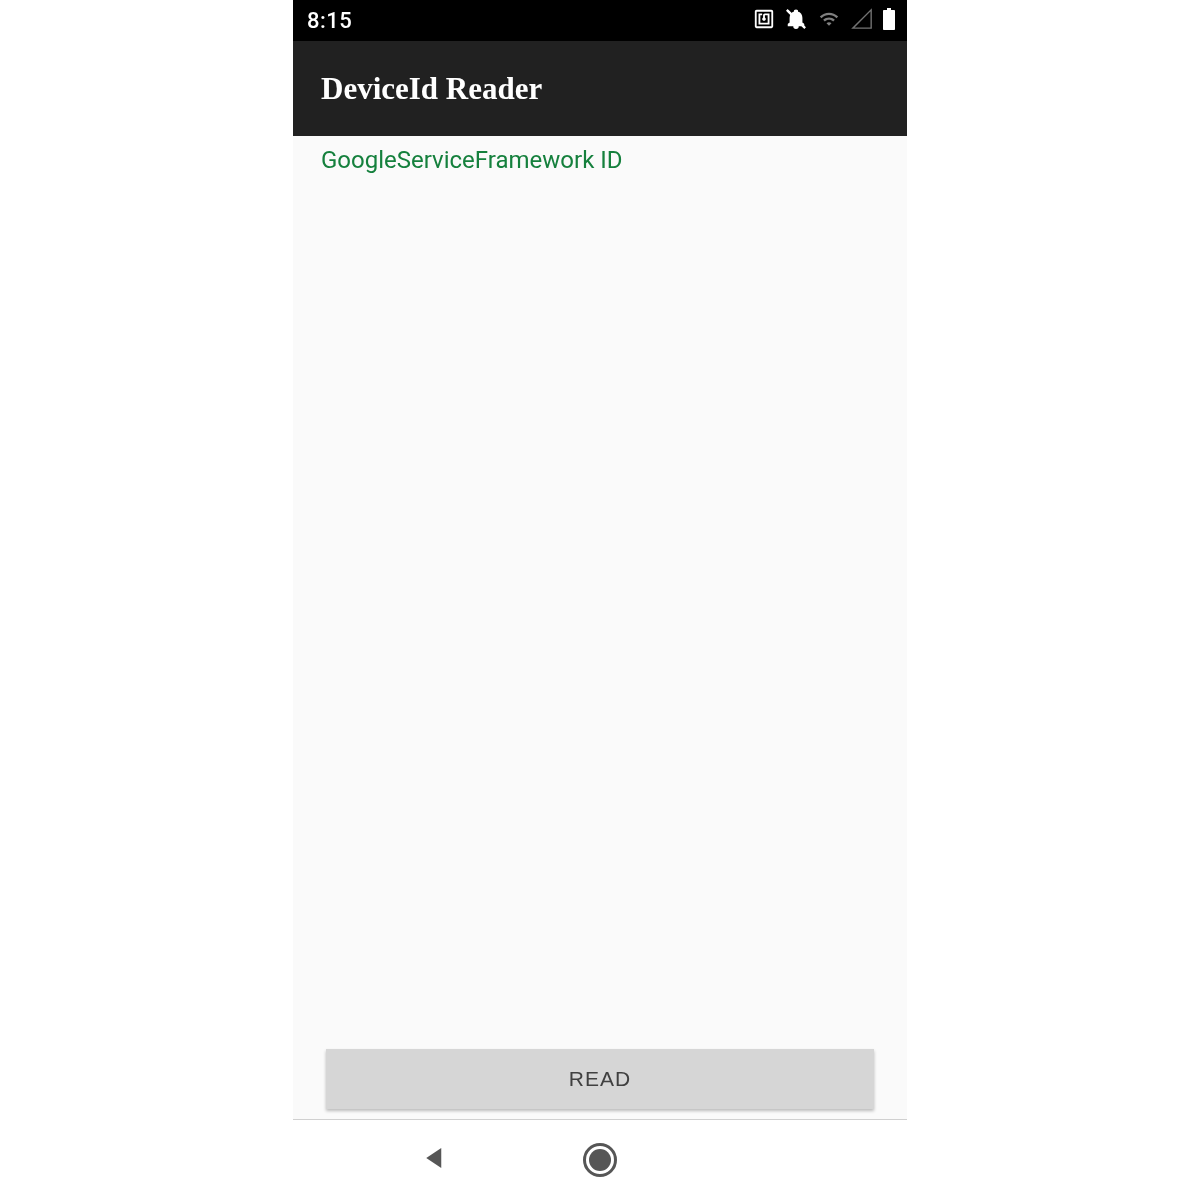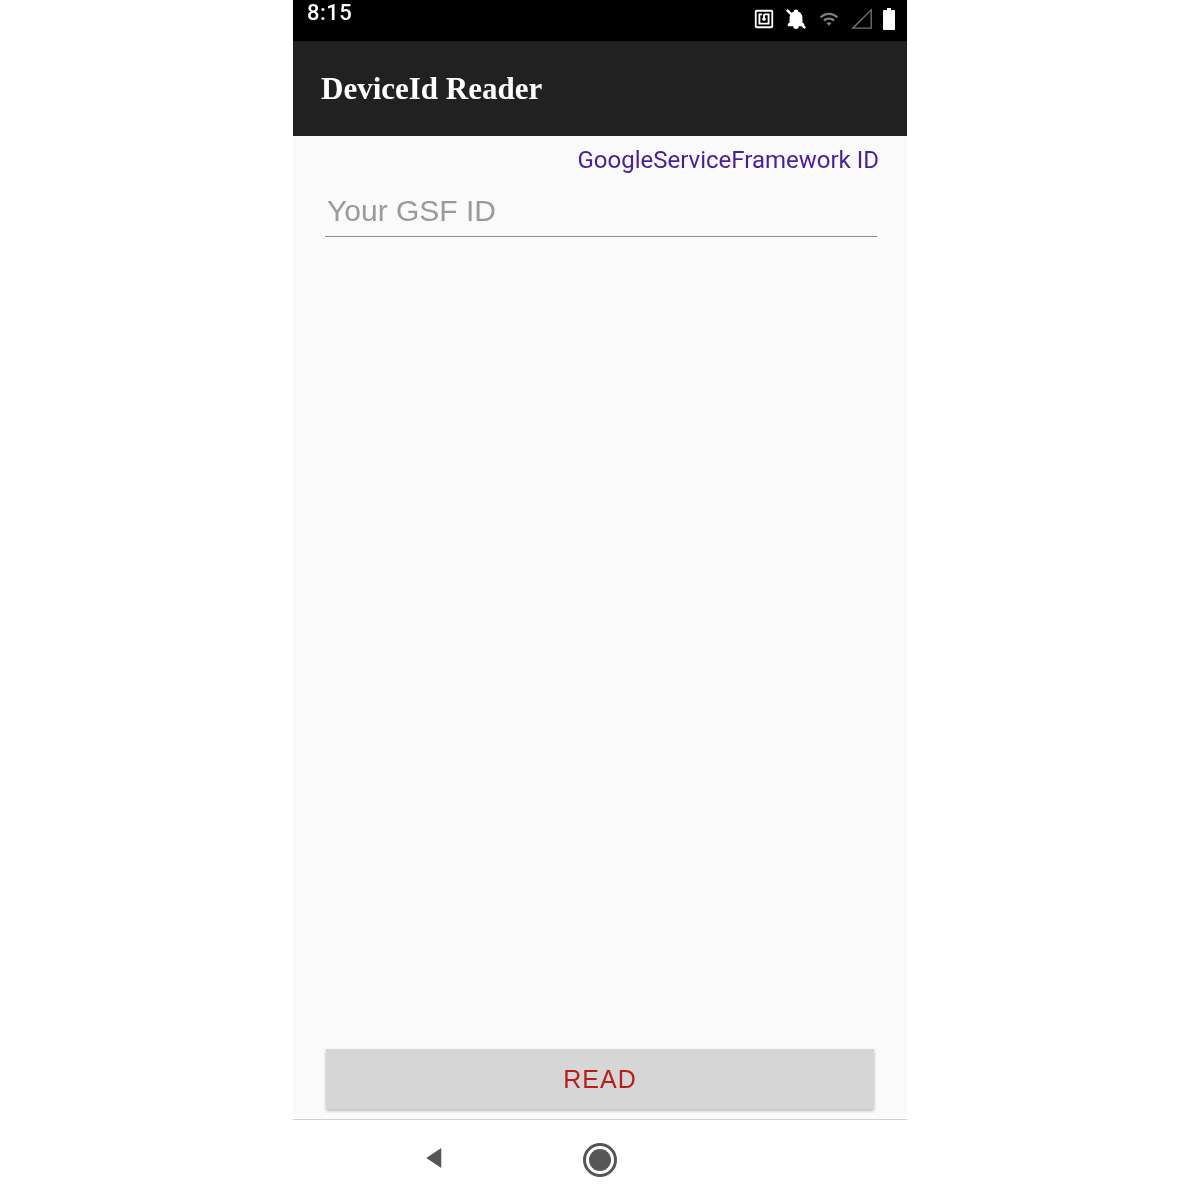--- a/index.html
+++ b/index.html
@@ -20,20 +20,21 @@
       height: 1200px;
       background: #fafafa;
       display: flex;
       flex-direction: column;
       position: relative;
     }
     .status-bar {
       height: 41px;
       background: #000000;
       display: flex;
+      align-items: center;
       justify-content: space-between;
       padding: 0 12px 0 14px;
       color: #ffffff;
     }
     .status-time {
       font-size: 22px;
       font-weight: 500;
       letter-spacing: 0.5px;
     }
     .status-icons {
@@ -59,24 +60,23 @@
     }
     .content {
       flex: 1;
       background: #fafafa;
       padding: 4px 28px 0 28px;
       display: flex;
       flex-direction: column;
     }
     .field-label {
       font-size: 24px;
-      color: #4c1d95;
+      color: #15803d;
       margin-bottom: 10px;
       margin-top: 6px;
-      text-align: right;
     }
     .text-input {
       width: 99%;
       margin-left: 4px;
       border: none;
       border-bottom: 1.5px solid #8a8a8a;
       background: transparent;
       font-size: 30px;
       padding: 10px 2px 8px 2px;
       color: #212121;
@@ -86,24 +86,24 @@
       color: #9a9a9a;
     }
     .spacer {
       flex: 1;
     }
     .read-button {
       height: 60px;
       margin: 0 5px 10px 5px;
       background: #d6d6d6;
       border: none;
-      font-size: 25px;
+      font-size: 21px;
       font-weight: 500;
       letter-spacing: 1px;
-      color: #b91c1c;
+      color: #404040;
       box-shadow: 0 2px 3px rgba(0,0,0,0.25);
       cursor: pointer;
     }
     .divider-line {
       height: 1px;
       background: #d0d0d0;
     }
     .nav-bar {
       height: 80px;
       background: #ffffff;
@@ -184,21 +184,20 @@
       </span>
     </div>
   </div>
 
   <div class="app-bar">
     <span class="app-title">DeviceId Reader</span>
   </div>
 
   <div class="content">
     <div class="field-label">GoogleServiceFramework ID</div>
-    <input type="text" class="text-input" placeholder="Your GSF ID" style="">
     <div class="spacer"></div>
     <button class="read-button">READ</button>
   </div>
 
   <div class="divider-line"></div>
 
   <div class="nav-bar">
     <div class="nav-btn">
       <span>
         <svg width="30" height="30" viewBox="0 0 24 24">

